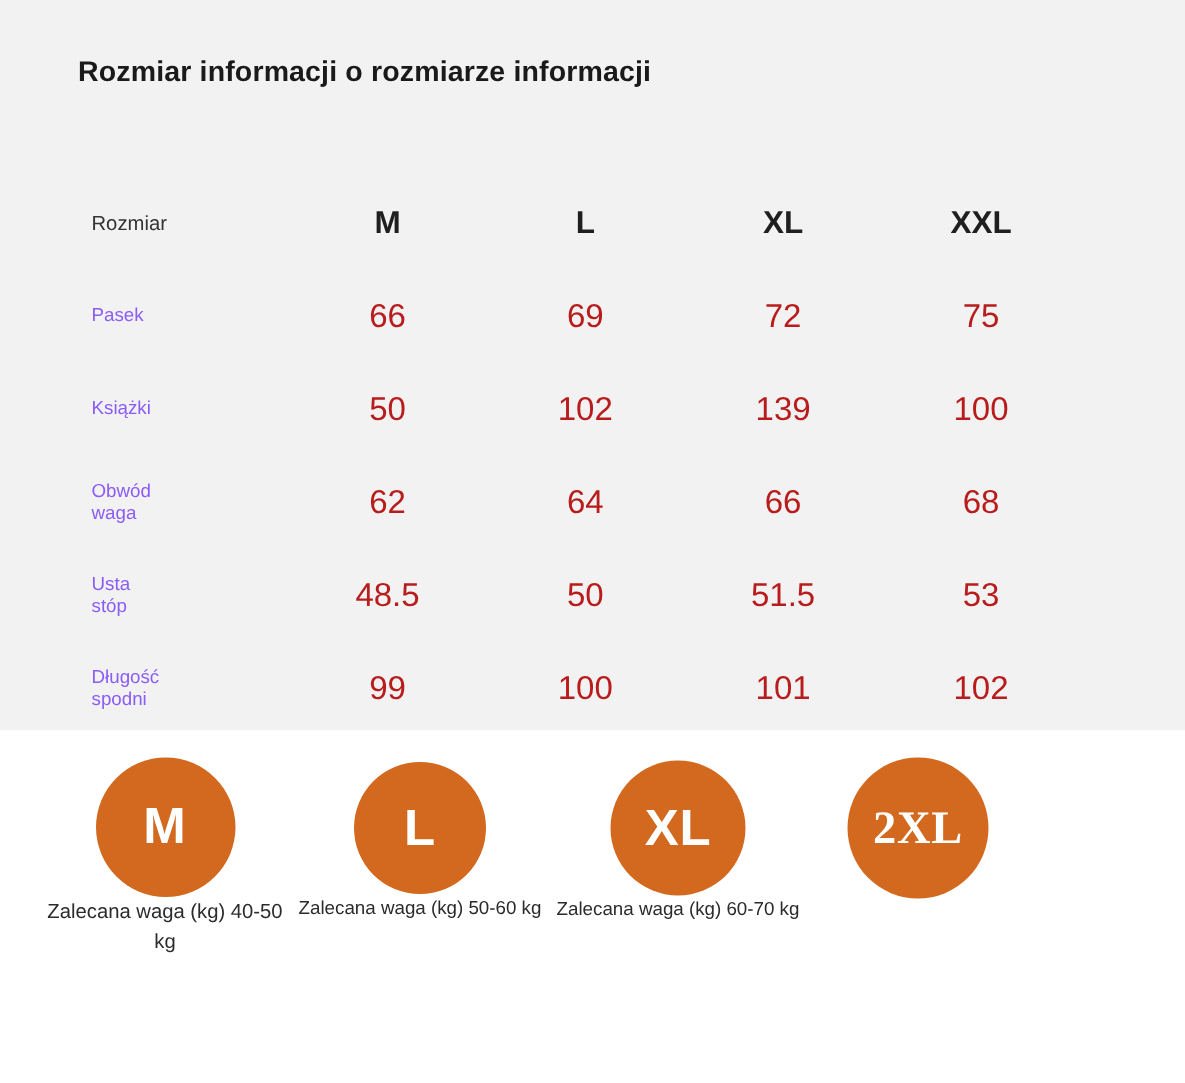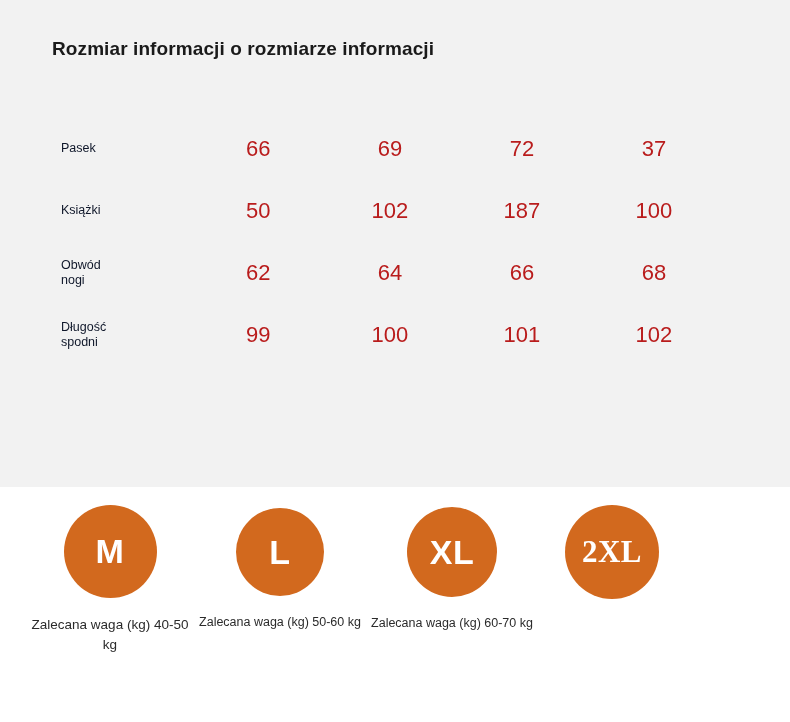--- a/index.html
+++ b/index.html
@@ -56,21 +56,21 @@
     vertical-align: middle;
     text-align: center;
   }
 
   
   .size-table td.rowlabel {
     width: 135px;
     text-align: left;
     padding-left: 21px;
     font-size: 13px;
-    color: #0f172a;
+    color: #8b5cf6;
     line-height: 1.22;
   }
   .size-table td.rowlabel.small {
     font-size: 12.5px;
   }
 
   .size-table tr.header-row td {
     height: 62px;
   }
   .size-table tr.header-row td.rowlabel {
@@ -130,67 +130,83 @@
     font-weight: 600;
     letter-spacing: 0.5px;
   }
   .badge.b0 .circle { background: #d2691e; }
   .badge.b1 .circle { width: 88px; height: 88px; margin-top: 3px; }
   .badge.b2 .circle { width: 90px; height: 90px; margin-top: 2px; }
   .badge.b3 .circle { width: 94px; height: 94px; font-family: Liberation Serif, serif; }
   .badge.b3 .circle { font-size: 31px; }
 
   .badge-caption {
-    margin-top: 17px;
     font-size: 13.5px;
     color: #2b2b2b;
     line-height: 1.45;
   }
   .badge.b1 .badge-caption,
   .badge.b2 .badge-caption { font-size: 12.5px; }
 </style>
 </head>
 <body>
 
 <div class="page">
 
   <div class="table-panel">
 
     <div class="doc-title">Rozmiar informacji o rozmiarze informacji</div>
 
     <table class="size-table">
       <tbody>
+        <tr class="header-row">
+          <td class="rowlabel">Rozmiar</td>
+          <td class="val">M</td>
+          <td class="val">L</td>
+          <td class="val">XL</td>
+          <td class="val">XXL</td>
+        </tr>
 
         <tr class="data-row">
           <td class="rowlabel small">Pasek</td>
           <td class="val">66</td>
           <td class="val">69</td>
           <td class="val">72</td>
-          <td class="val">37</td>
+          <td class="val">75</td>
         </tr>
 
         <tr class="data-row">
           <td class="rowlabel small">Książki</td>
           <td class="val">50</td>
           <td class="val">102</td>
-          <td class="val">187</td>
+          <td class="val">139</td>
           <td class="val">100</td>
         </tr>
 
         <tr class="data-row">
           <td class="rowlabel small">
             <span>Obwód</span><br>
-            <span>nogi</span>
+            <span>waga</span>
           </td>
           <td class="val">62</td>
           <td class="val">64</td>
           <td class="val">66</td>
           <td class="val">68</td>
         </tr>
 
+        <tr class="data-row">
+          <td class="rowlabel small">
+            <span>Usta</span><br>
+            <span>stóp</span>
+          </td>
+          <td class="val">48.5</td>
+          <td class="val">50</td>
+          <td class="val">51.5</td>
+          <td class="val">53</td>
+        </tr>
 
         <tr class="data-row big">
           <td class="rowlabel small">
             <span>Długość</span><br>
             <span>spodni</span>
           </td>
           <td class="val">99</td>
           <td class="val">100</td>
           <td class="val">101</td>
           <td class="val">102</td>

